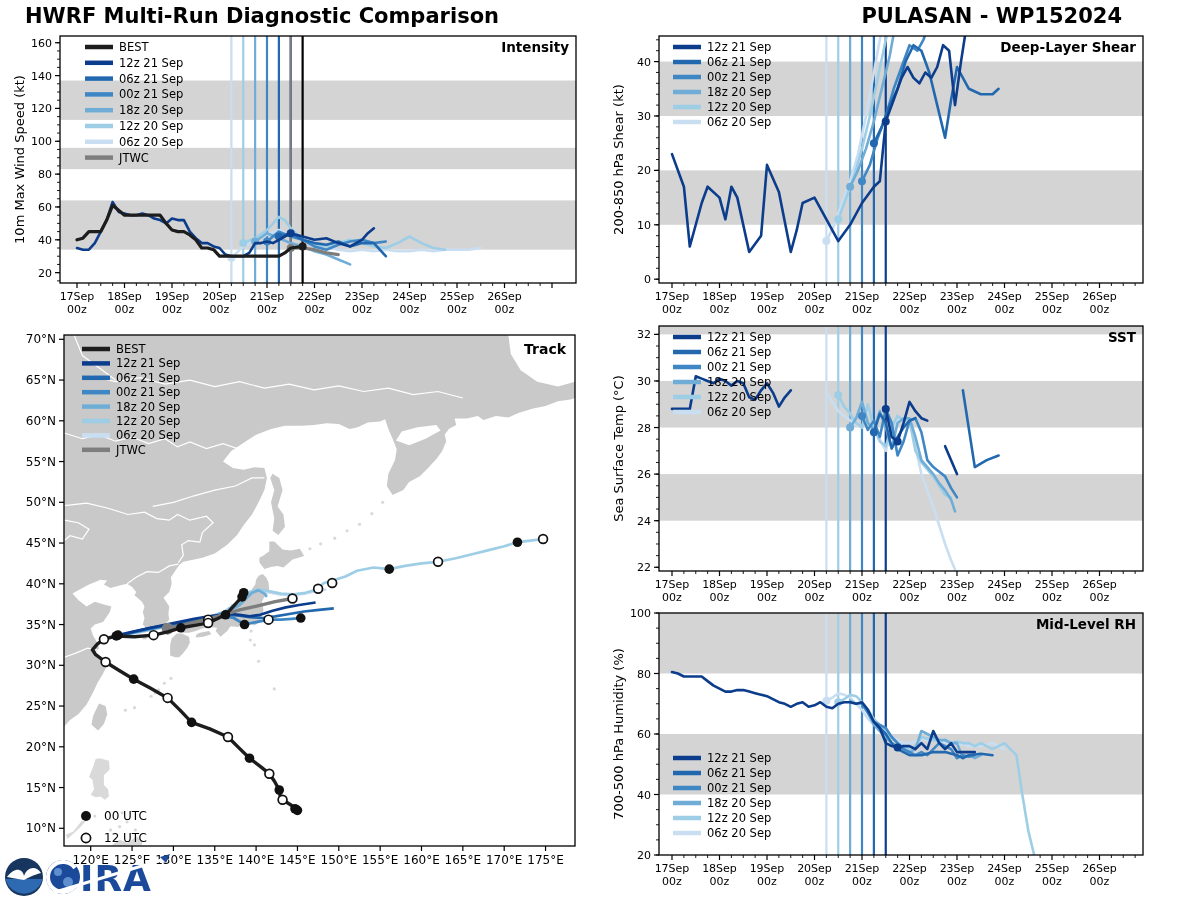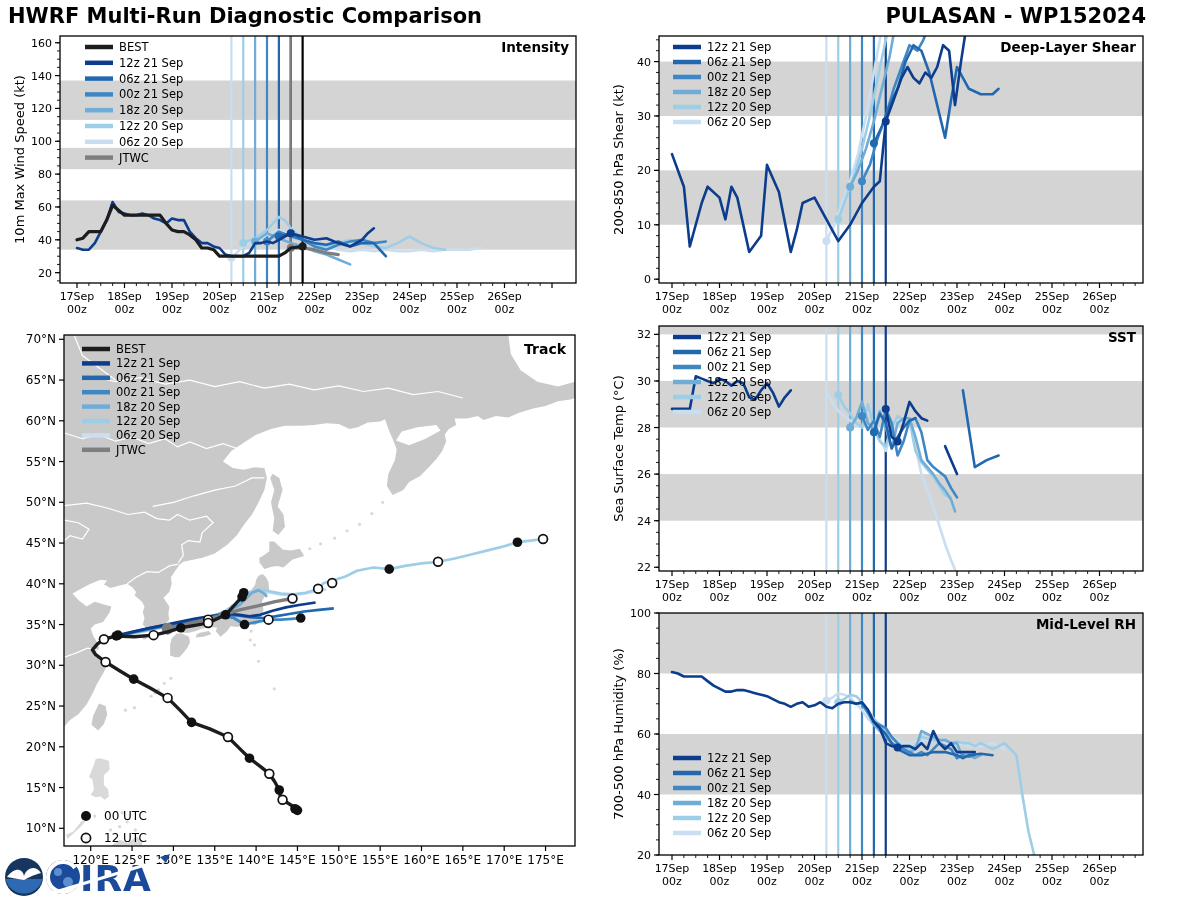--- a/index.html
+++ b/index.html
@@ -1,19 +1,19 @@
 <!DOCTYPE html>
 <html><head>
 <meta charset="utf-8">
 <style>
   html,body{margin:0;padding:0;background:#ffffff;}
   #page{position:relative;width:1200px;height:900px;background:#fff;overflow:hidden;
         font-family:"DejaVu Sans","Liberation Sans",sans-serif;}
-  .fig-title{position:absolute;top:4px;left:8px;font-size:21px;font-weight:bold;color:#000;}
-  .storm-title{position:absolute;top:4px;left:676px;width:470px;text-align:right;font-size:21px;font-weight:bold;color:#000;}
+  .fig-title{position:absolute;top:4px;left:25px;font-size:21px;font-weight:bold;color:#000;}
+  .storm-title{position:absolute;top:4px;left:652px;width:470px;text-align:right;font-size:21px;font-weight:bold;color:#000;}
   svg{position:absolute;top:0;left:0;}
   text{font-family:"DejaVu Sans","Liberation Sans",sans-serif;}
 </style>
 </head>
 <body>
 <div id="page">
 
 <div class="fig-title">HWRF Multi-Run Diagnostic Comparison</div>
 <div class="storm-title">PULASAN - WP152024</div>
 

